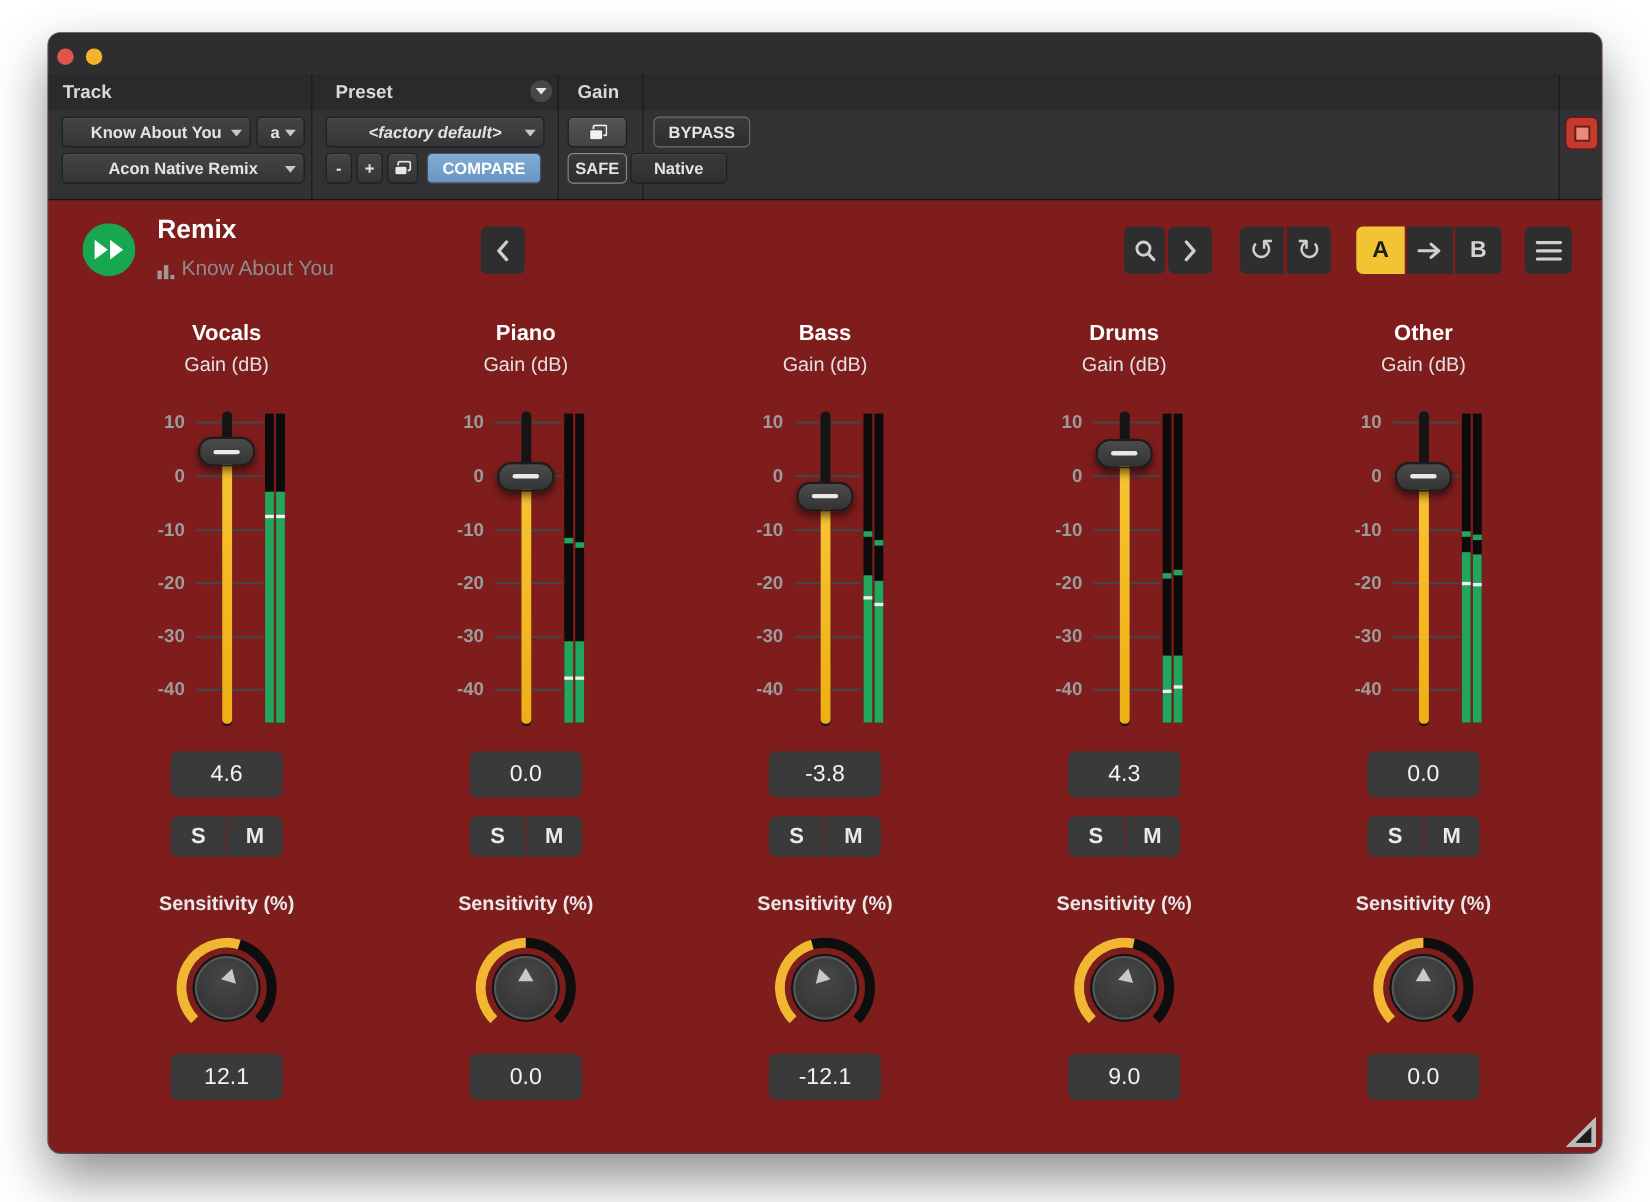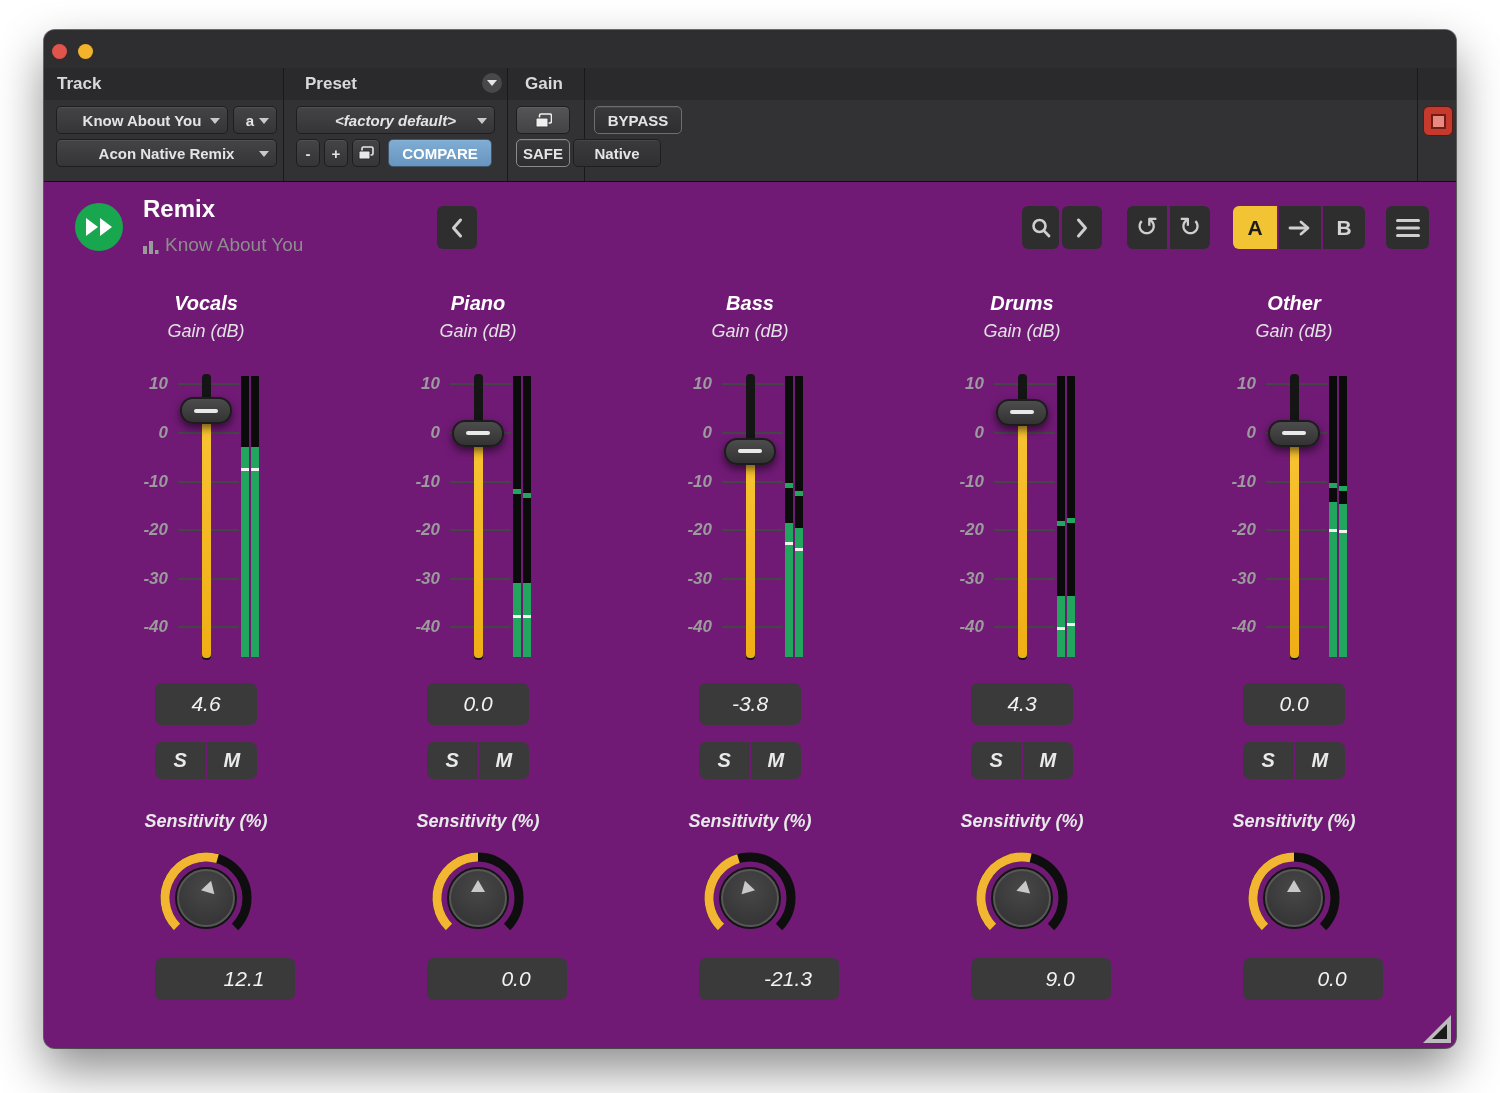--- a/index.html
+++ b/index.html
@@ -1,17 +1,17 @@
 <!DOCTYPE html>
 <html><head>
 <meta charset="utf-8">
 <style>
   html,body{margin:0;padding:0;background:#ffffff;width:1500px;height:1093px;
     font-family:"Liberation Sans",sans-serif;-webkit-font-smoothing:antialiased;}
-  .window{position:absolute;left:44px;top:30px;width:1412px;height:1018px;background:#701a75;
+  .window{position:absolute;left:44px;top:30px;width:1412px;height:1018px;background:#7f1d1d;
     border-radius:11px;overflow:hidden;box-shadow:0 0 0 1px rgba(0,0,0,.55),0 22px 48px rgba(0,0,0,.45);}
   
   .titlebar{position:absolute;left:0;top:0;width:100%;height:38px;background:#2e2e31;border-bottom:1px solid #161616;}
   .tl{position:absolute;top:14px;width:15px;height:15px;border-radius:50%;}
   .tl.red{left:8px;background:#e0544c;}
   .tl.yellow{left:34px;background:#f3b32a;}
   
   .hdr{position:absolute;left:0;top:38px;width:100%;height:113px;background:#323235;border-bottom:1px solid #101010;}
   .hdr-labels{position:absolute;left:0;top:0;width:100%;height:32px;background:#2a2a2c;}
   .hdr-div{position:absolute;top:0;width:1px;height:113px;background:#19191b;}
@@ -31,40 +31,40 @@
   .rec-btn span{display:block;width:11px;height:11px;border:2px solid #701d15;background:#e98a80;}
   
   .logo{position:absolute;left:31px;top:173px;}
   .app-title{position:absolute;left:99px;top:165px;font-size:24px;font-weight:600;color:#fdfdfd;}
   .app-sub{position:absolute;left:99px;top:204px;display:flex;align-items:center;gap:6px;color:#8d8d8d;font-size:19px;}
   .tb{position:absolute;top:176px;height:43px;background:#2e2e2e;border-radius:6px;color:#d4d4d4;
     display:flex;align-items:center;justify-content:center;box-sizing:border-box;}
   .tb.yellow{background:#f2c434;color:#1c1c1c;}
   .preset-field{font-size:20px;color:#dadada;}
   
-  .strips{position:absolute;left:26px;top:260px;display:flex;font-style:italic;}
+  .strips{position:absolute;left:26px;top:260px;display:flex;}
   .strip{position:relative;width:272px;height:712px;}
   .strip-title{position:absolute;left:0;top:2px;width:100%;text-align:center;font-size:20px;font-weight:bold;color:#fff;}
   .gain-label{position:absolute;left:0;top:31px;width:100%;text-align:center;font-size:18px;color:#e2e2e2;}
   .tick-label{position:absolute;width:52px;text-align:right;font-size:17px;font-weight:bold;color:#9b9b9b;height:20px;line-height:20px;left:46px;}
   .tick-line{position:absolute;left:108px;width:61px;height:2px;background:#454547;}
   .slider-track{position:absolute;left:132px;top:84px;width:9px;height:286px;background:#151515;border-radius:4px;}
   .slider-fill{position:absolute;left:0;width:9px;background:linear-gradient(#f8c433,#efae14);border-radius:4px;}
   .slider-handle{position:absolute;left:110px;width:52px;height:27px;border-radius:13px;
     background:linear-gradient(#4c4c4c,#333);border:2px solid #1c1c1c;box-sizing:border-box;
     box-shadow:0 4px 8px rgba(0,0,0,.55);display:flex;align-items:center;justify-content:center;}
   .handle-line{width:24px;height:4px;border-radius:2px;background:#e9e9e9;}
   .meter{position:absolute;top:86px;width:8px;height:281px;background:#0b0b0b;}
   .meter-l{left:171px;} .meter-r{left:181px;}
   .meter-fill{position:absolute;left:0;width:8px;bottom:0;background:#22a55c;}
   .meter-line{position:absolute;left:0;width:8px;height:3px;background:#f2f2f2;}
   .meter-hold{position:absolute;left:0;width:8px;height:5px;background:#22a55c;}
   .value-box{position:absolute;left:85px;width:102px;height:42px;background:#3a3a3a;border-radius:7px;
     color:#f2f2f2;font-size:21px;display:flex;align-items:center;justify-content:center;}
-  .gain-value{top:393px;} .sens-value{top:668px;padding-left:38px;}
+  .gain-value{top:393px;} .sens-value{top:668px;}
   .sm-group{position:absolute;left:85px;top:452px;width:102px;height:37px;display:flex;gap:1px;}
   .sm-btn{flex:1;background:#3a3a3a;color:#eaeaea;font-size:20px;font-weight:bold;
     display:flex;align-items:center;justify-content:center;}
   .sm-btn.solo{border-radius:7px 0 0 7px;} .sm-btn.mute{border-radius:0 7px 7px 0;}
   .sens-label{position:absolute;left:0;top:521px;width:100%;text-align:center;font-size:18px;font-weight:bold;color:#e8e8e8;}
   .knob{position:absolute;left:81px;top:553px;width:110px;height:110px;}
   .undo-glyph{font-size:27px;color:#cfcfcf;line-height:1;}
   .grip{position:absolute;right:5px;bottom:5px;width:28px;height:28px;
     background:#bcbcbc;clip-path:polygon(100% 0,100% 100%,0 100%);}
   .grip-in{position:absolute;right:9px;bottom:9px;width:15px;height:15px;
@@ -364,21 +364,21 @@
       <stop offset="0%" stop-color="#484848"></stop>
                 <stop offset="100%" stop-color="#303030"></stop>
               </radialGradient>
             </defs>
     <path d="M 26.01 83.99 A 41 41 0 1 1 83.99 83.99" stroke="#0e0e0e" stroke-width="9" fill="none"></path>
     <path d="M 26.01 83.99 A 41 41 0 0 1 43.47 15.66" stroke="#f2b632" stroke-width="9" fill="none"></path>
     <circle cx="55" cy="55" r="31" fill="#141414"></circle>
     <circle cx="55" cy="55" r="28" fill="url(#kg)" stroke="#575757" stroke-width="2"></circle>
     <polygon points="55,37 48,49 62,49" fill="#c9c9c9" transform="rotate(-16.335 55 55)"></polygon>
   </svg></div>
-    <div class="value-box sens-value">-21.3</div>
+    <div class="value-box sens-value">-12.1</div>
   </div>
 
   <div class="strip">
     <div class="strip-title">Drums</div>
     <div class="gain-label">Gain (dB)</div>
     <div class="scale">
           <div class="tick-line" style="top: 93.39px;"></div>
           <div class="tick-label" style="top: 84.39px;">10</div>
           <div class="tick-line" style="top: 142px;"></div>
           <div class="tick-label" style="top: 133px;">0</div>

